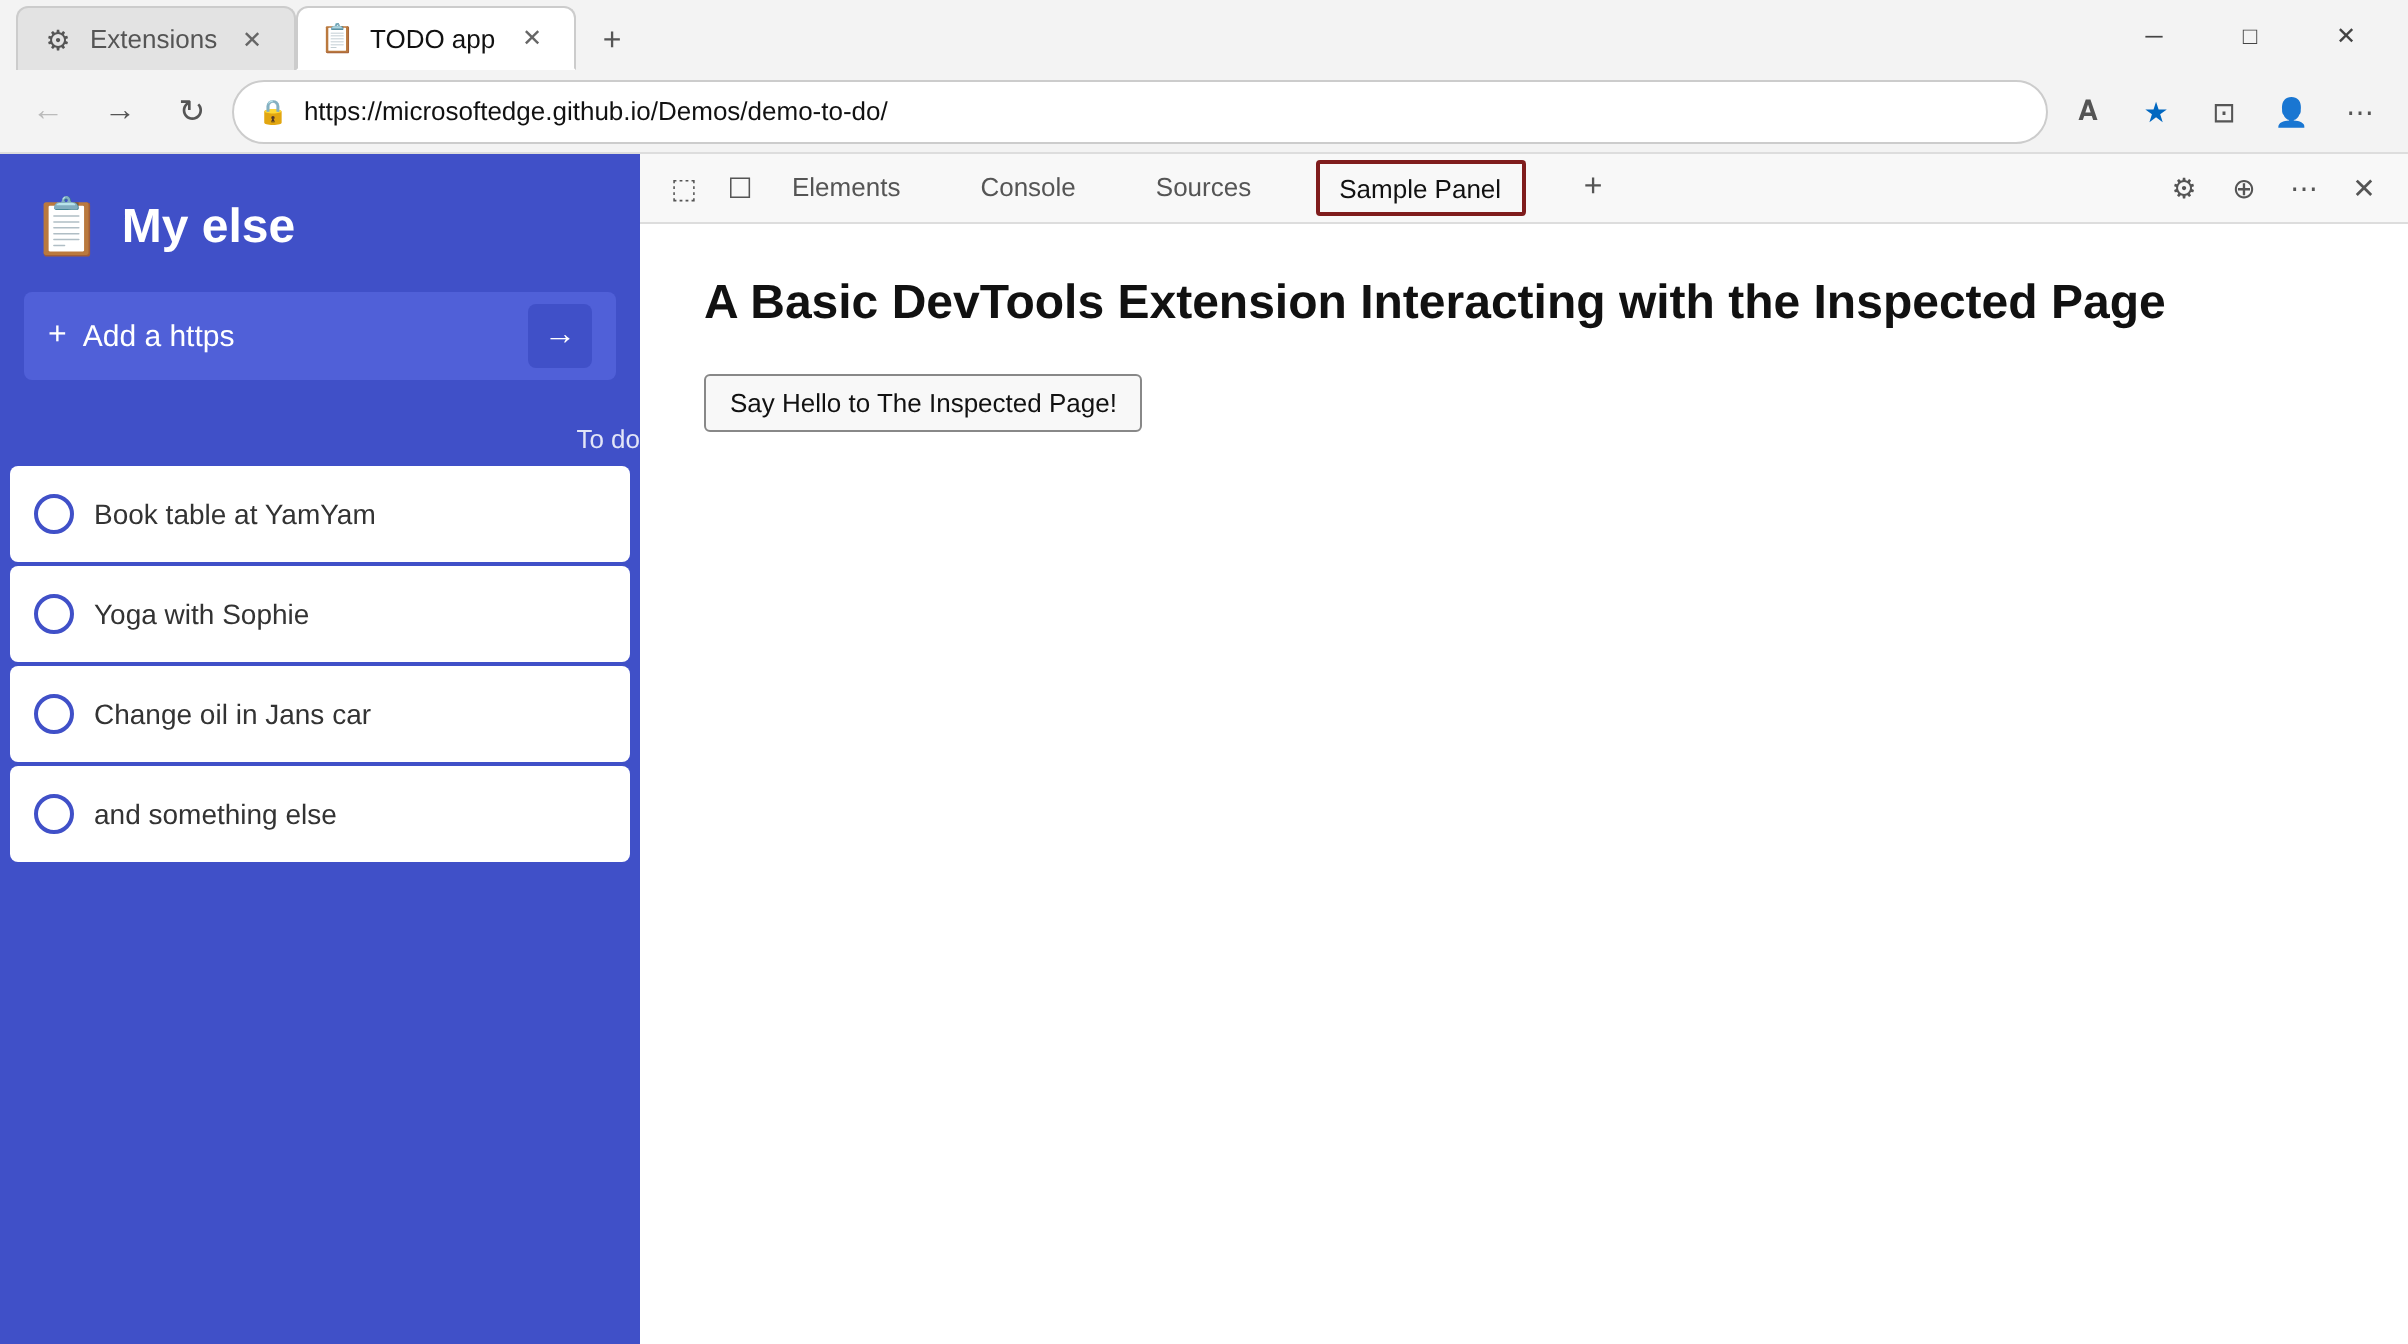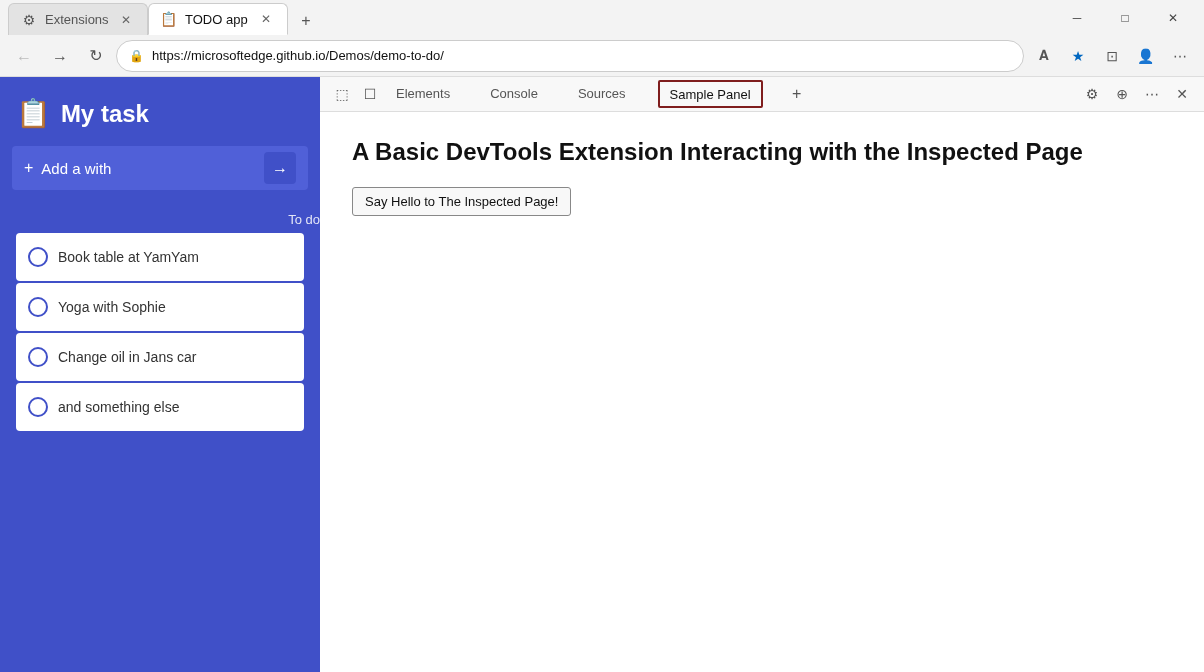--- a/index.html
+++ b/index.html
@@ -39,21 +39,21 @@
     .todo-sidebar { width: 320px; height: 100%; background: #4050c8; display: flex; flex-direction: column; flex-shrink: 0; }
     .todo-header { padding: 20px 16px 16px; display: flex; align-items: center; gap: 10px; }
     .todo-header-icon { font-size: 28px; }
     .todo-header-title { font-size: 24px; font-weight: 600; color: #fff; }
     .add-task-bar { margin: 0 12px 16px; background: #5060d8; border-radius: 4px; height: 44px; display: flex; align-items: center; padding: 0 12px; }
     .add-task-plus { color: #fff; font-size: 16px; margin-right: 8px; }
     .add-task-input { flex: 1; background: transparent; border: none; color: #fff; font-size: 15px; outline: none; }
     .add-task-arrow { width: 32px; height: 32px; background: #4050c8; border-radius: 4px; display: flex; align-items: center; justify-content: center; color: #fff; font-size: 16px; cursor: pointer; }
 
     .section-label { text-align: right; color: rgba(255,255,255,0.85); font-size: 13px; padding: 6px 0; }
-    .task-list { display: flex; flex-direction: column; gap: 2px; padding: 0 16px; }
+    .task-list { display: flex; flex-direction: column; gap: 2px; padding: 0 5px; }
     .task-item { background: #fff; border-radius: 4px; height: 48px; display: flex; align-items: center; padding: 0 12px; gap: 10px; cursor: pointer; }
     .task-checkbox { width: 20px; height: 20px; border: 2px solid #4050c8; border-radius: 50%; flex-shrink: 0; display: flex; align-items: center; justify-content: center; }
     .task-checkbox.checked { background: #333; border-color: #333; }
     .task-checkbox.checked::after { content: '✓'; color: #fff; font-size: 12px; }
     .task-text { font-size: 14px; color: #333; }
     .task-text.done { text-decoration: line-through; color: #888; }
     .completed-section { margin-top: 8px; }
 
     
     .devtools-panel { flex: 1; background: #fff; display: flex; flex-direction: column; }
@@ -117,25 +117,25 @@
       <div class="addr-btn">👤</div>
       <div class="addr-btn">⋯</div>
     </div>
   </div>
 
   <div class="main-area">
 
     <div class="todo-sidebar">
       <div class="todo-header">
         <span class="todo-header-icon">📋</span>
-        <span class="todo-header-title">My task</span>
+        <span class="todo-header-title">My else</span>
       </div>
       <div class="add-task-bar">
         <span class="add-task-plus">+</span>
-        <span class="add-task-input">Add a with</span>
+        <span class="add-task-input">Add a https</span>
         <div class="add-task-arrow">→</div>
       </div>
 
       <div class="section-label">To do</div>
       <div class="task-list">
         <div class="task-item">
           <div class="task-checkbox"></div>
           <span class="task-text">Book table at YamYam</span>
         </div>
         <div class="task-item">

